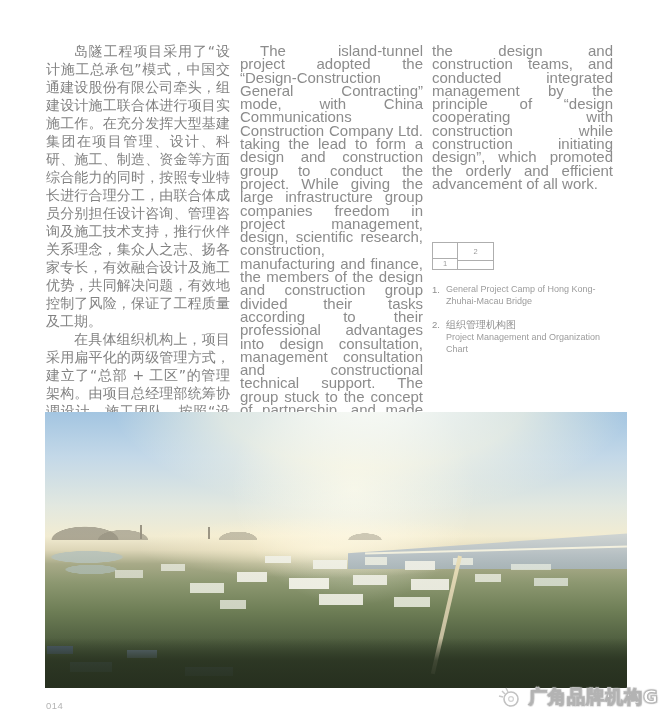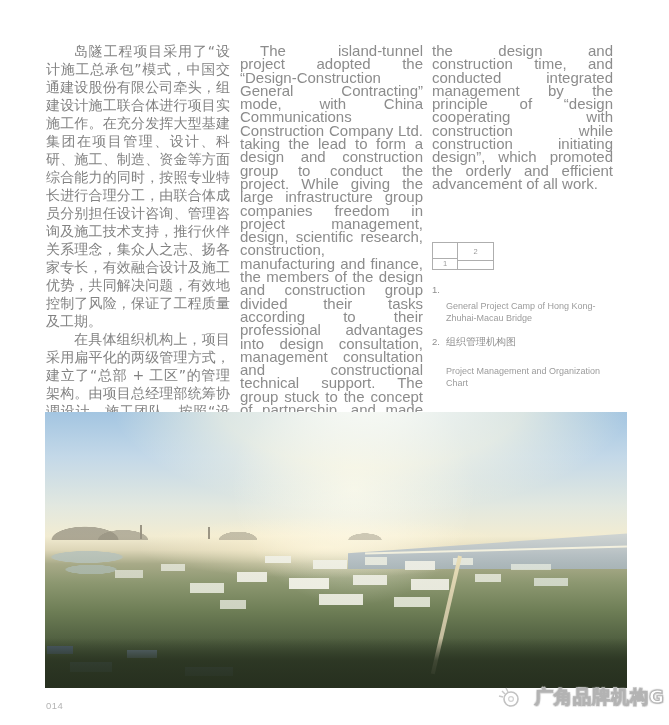--- a/index.html
+++ b/index.html
@@ -27,21 +27,21 @@
   .fk-num1{left:0;width:24px;top:16px;}
   .fk-num2{left:25px;right:0;top:4px;}
 
   
   .captions{position:absolute;left:432px;top:283px;width:182px;display:flex;flex-direction:column;gap:11px;}
   .caption{display:flex;}
   .caption-num{width:14px;flex:none;font-size:9.5px;color:#8f8f8f;line-height:13px;}
   .caption-body{flex:1;}
   .caption-zh{font-size:10px;color:#8f8f8f;line-height:13px;
               font-family:"DejaVu Sans","Liberation Sans",sans-serif;}
-  .caption-en{font-size:9px;color:#9c9c9c;line-height:11.5px;margin-top:18px;}
+  .caption-en{font-size:9px;color:#9c9c9c;line-height:11.5px;margin-top:1px;}
 
   
   .photo{position:absolute;left:45px;top:412px;width:582px;height:276px;overflow:hidden;}
   .ph{position:absolute;}
   .ph-base{inset:0;background:linear-gradient(180deg,
       #a3c5e1 0%, #c3d8e8 16%, #e2e8e0 34%, #f2ecd2 45%, #ddd6b8 50%,
       #a8aa88 55%, #8c9770 62%, #6e7e56 72%, #4d5c3e 84%, #333f29 95%, #2b3522 100%);}
   .ph-sun{inset:0;background:
       radial-gradient(ellipse 60% 58% at 56% -6%, rgba(255,255,250,.95) 0%, rgba(255,250,228,.6) 45%, rgba(255,248,220,0) 75%),
       radial-gradient(ellipse 30% 60% at 53% 28%, rgba(255,253,240,.7) 0%, rgba(255,253,240,0) 70%),
@@ -89,21 +89,21 @@
   .ph-front-b{inset:0;background-repeat:no-repeat;background-image:
       linear-gradient(#5d7084,#5d7084),linear-gradient(#67788a,#67788a),
       linear-gradient(#4f6072,#4f6072),linear-gradient(#5a6c80,#5a6c80);
       background-size:42px 10px,30px 8px,26px 8px,48px 9px;
       background-position:25px 250px,82px 238px,2px 234px,140px 255px;}
   .ph-front{left:0;right:0;bottom:0;height:18%;
       background:linear-gradient(180deg, rgba(50,60,40,0) 0%, rgba(42,52,34,.85) 45%, #27301f 100%);}
 
   
   .page-number{position:absolute;left:46px;top:700px;font-size:9.5px;color:#b4b4b4;letter-spacing:.5px;}
-  .watermark{position:absolute;left:497px;top:684px;display:flex;align-items:center;gap:12px;}
+  .watermark{position:absolute;left:497px;top:684px;display:flex;align-items:center;gap:6px;}
   .wm-icon{width:26px;height:26px;}
   .wm-text{font-size:18px;font-weight:bold;color:#ffffff;letter-spacing:1px;
       font-family:"DejaVu Sans","Liberation Sans",sans-serif;
       -webkit-text-stroke:1px #b3b3b3;
       text-shadow:1px 1px 1px #c9c9c9,-1px -1px 1px #d6d6d6,1px -1px 1px #d0d0d0,-1px 1px 1px #d0d0d0;}
 </style>
 </head>
 <body>
 
 <div class="page">
@@ -111,21 +111,21 @@
   <div class="col col-zh">
     <p class="indent">岛隧工程项目采用了“设计施工总承包”模式，中国交通建设股份有限公司牵头，组建设计施工联合体进行项目实施工作。在充分发挥大型基建集团在项目管理、设计、科研、施工、制造、资金等方面综合能力的同时，按照专业特长进行合理分工，由联合体成员分别担任设计咨询、管理咨询及施工技术支持，推行伙伴关系理念，集众人之志、扬各家专长，有效融合设计及施工优势，共同解决问题，有效地控制了风险，保证了工程质量及工期。</p>
     <p class="indent">在具体组织机构上，项目采用扁平化的两级管理方式，建立了“总部 + 工区”的管理架构。由项目总经理部统筹协调设计、施工团队，按照“设计施工联动、施工驱动设计”原则进行一体化管理，促进了各项工作有序高效推进。</p>
   </div>
 
   <div class="col col-en1">
     <p class="indent">The island-tunnel project adopted the “Design-Construction General Contracting” mode, with China Communications Construction Company Ltd. taking the lead to form a design and construction group to conduct the project. While giving the large infrastructure group companies freedom in project management, design, scientific research, construction, manufacturing and finance, the members of the design and construction group divided their tasks according to their professional advantages into design consultation, management consultation and constructional technical support. The group stuck to the concept of partnership, and made effective use of the wisdom and their design and construction advantages to solve problems that occurred during the construction, reduce the risks, guarantee the quality of the construction and finish the project on time.</p>
   </div>
 
   <div class="col col-en2">
-    <p>the design and construction time, and conducted integrated management by the principle of “design cooperating with construction while construction initiating design”, which promoted the orderly and efficient advancement of all work.</p>
+    <p>the design and construction teams, and conducted integrated management by the principle of “design cooperating with construction while construction initiating design”, which promoted the orderly and efficient advancement of all work.</p>
   </div>
 
   <div class="figure-key">
     <div class="fk-vline"></div>
     <div class="fk-hline-left"></div>
     <div class="fk-hline-right"></div>
     <div class="fk-num fk-num1">1</div>
     <div class="fk-num fk-num2">2</div>
   </div>
 

